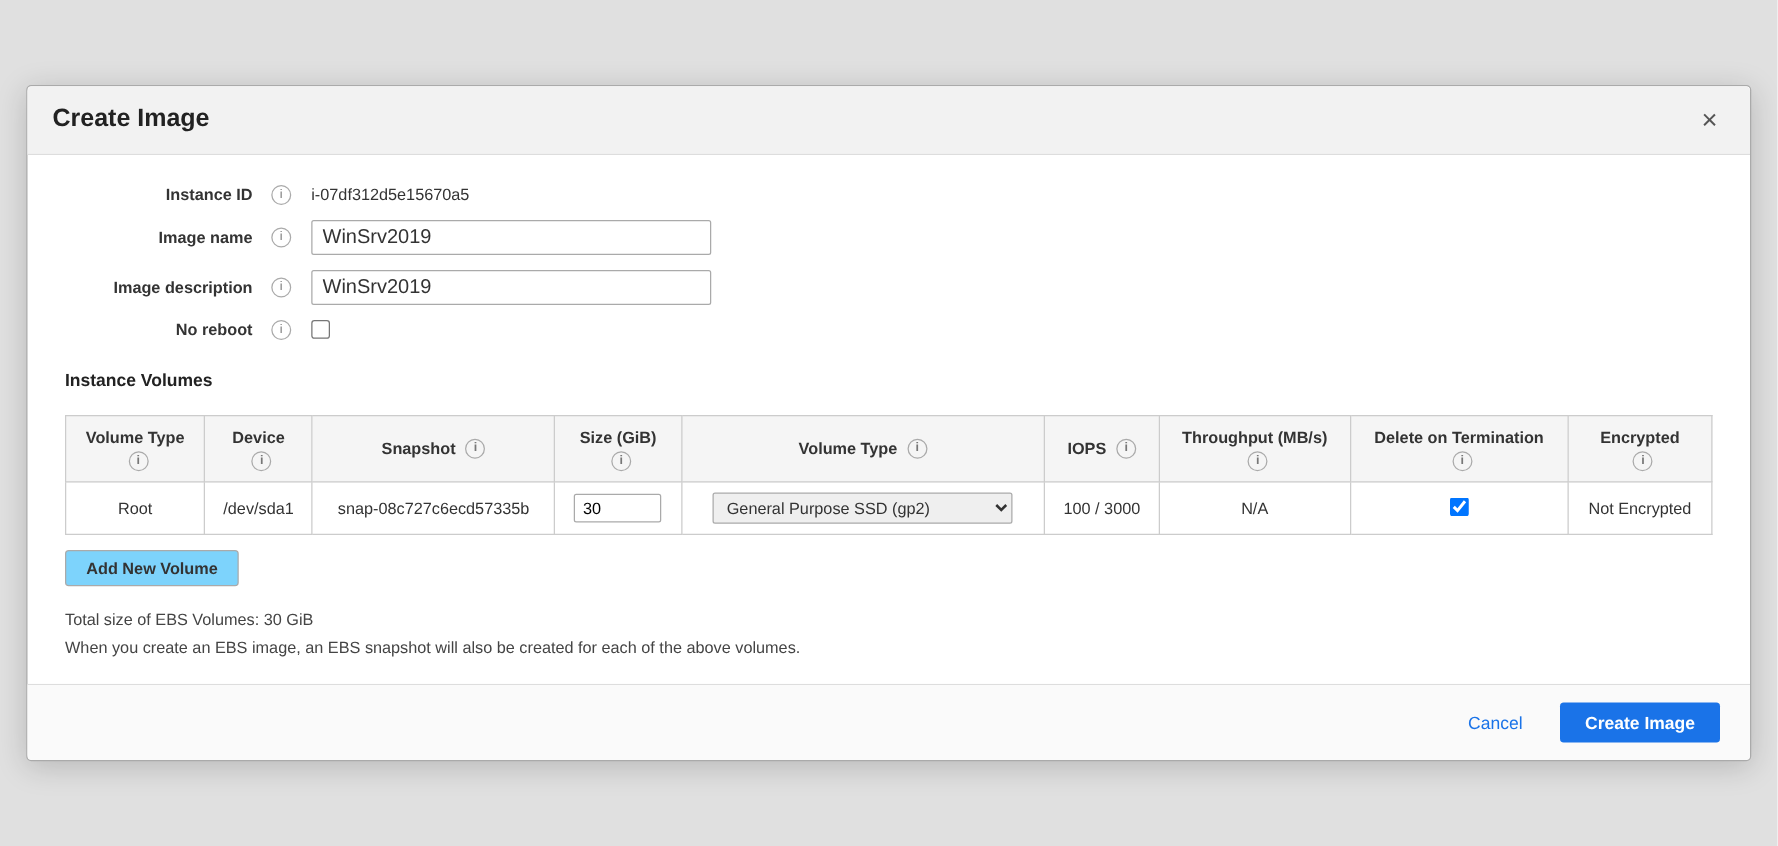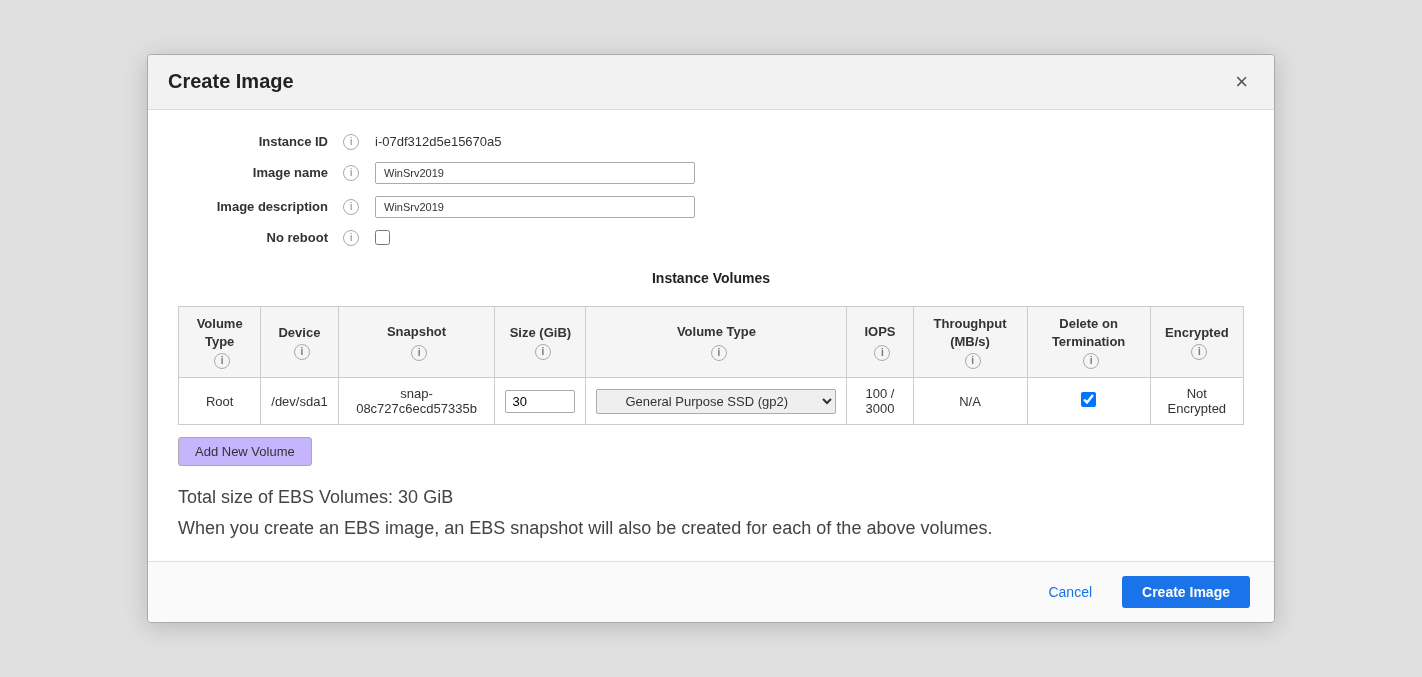--- a/index.html
+++ b/index.html
@@ -9,21 +9,21 @@
       font-size: 13px;
       display: flex;
       align-items: center;
       justify-content: center;
       min-height: 677px;
     }
     .dialog {
       background: #fff;
       border: 1px solid #aaa;
       border-radius: 4px;
-      width: 1128px;
+      width: 1380px;
       max-width: 98vw;
       box-shadow: 0 4px 24px rgba(0,0,0,0.18);
     }
     .dialog-header {
       background: #f2f2f2;
       border-bottom: 1px solid #ddd;
       padding: 14px 20px;
       display: flex;
       align-items: center;
       justify-content: space-between;
@@ -80,36 +80,35 @@
     .form-value {
       color: #333;
       margin-left: 16px;
       font-size: 13px;
     }
     .form-input {
       margin-left: 16px;
       border: 1px solid #aaa;
       border-radius: 2px;
       padding: 4px 8px;
-      font-size: 11px;
+      font-size: 16px;
       width: 320px;
       color: #333;
     }
     .form-checkbox {
       margin-left: 16px;
       width: 15px;
       height: 15px;
     }
     .section-title {
       font-weight: bold;
       font-size: 14px;
       color: #222;
       margin-bottom: 20px;
       margin-top: 4px;
-      text-align: center;
     }
     .volumes-table {
       width: 100%;
       border-collapse: collapse;
       border: 1px solid #ccc;
       font-size: 13px;
     }
     .volumes-table th {
       background: #f5f5f5;
       border: 1px solid #ccc;
@@ -141,45 +140,45 @@
       border: 1px solid #aaa;
       border-radius: 2px;
       padding: 3px 6px;
       font-size: 13px;
       width: 70px;
       text-align: left;
     }
     .volume-type-select {
       border: 1px solid #aaa;
       border-radius: 2px;
-      padding: 3px 24px;
+      padding: 3px 6px;
       font-size: 13px;
       width: 240px;
       color: #333;
     }
     .checkbox-cell input[type=checkbox] {
       width: 15px;
       height: 15px;
     }
     .add-volume-btn {
       margin-top: 12px;
       padding: 6px 16px;
-      background: #c4b5fd;
+      background: #7dd3fc;
       border: 1px solid #aaa;
       border-radius: 3px;
       font-size: 13px;
       cursor: pointer;
       color: #333;
-      font-weight: normal;
+      font-weight: bold;
     }
     .info-text {
       margin-top: 16px;
       margin-bottom: 8px;
       color: #444;
-      font-size: 18px;
+      font-size: 13px;
       line-height: 1.7;
     }
     .dialog-footer {
       border-top: 1px solid #ddd;
       padding: 14px 24px;
       display: flex;
       justify-content: flex-end;
       align-items: center;
       gap: 16px;
       background: #fafafa;
@@ -202,21 +201,20 @@
       padding: 8px 20px;
       font-size: 14px;
       cursor: pointer;
       font-weight: bold;
     }
     .th-row {
       display: flex;
       align-items: center;
       justify-content: flex-end;
       gap: 3px;
-      flex-direction: column;
     }
   </style>
 </head>
 <body>
 
 <div class="dialog">
   <div class="dialog-header">
     <span class="dialog-title">Create Image</span>
     <button class="close-btn">×</button>
   </div>

